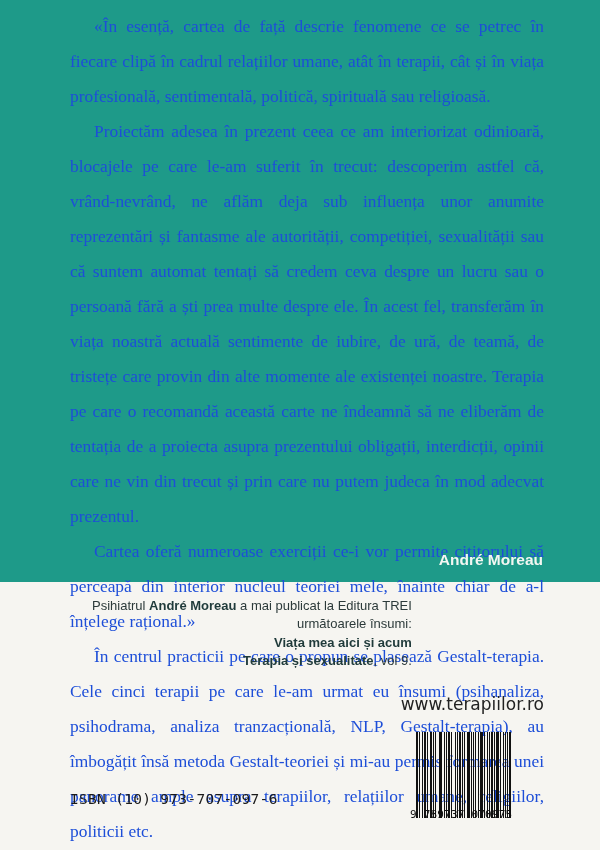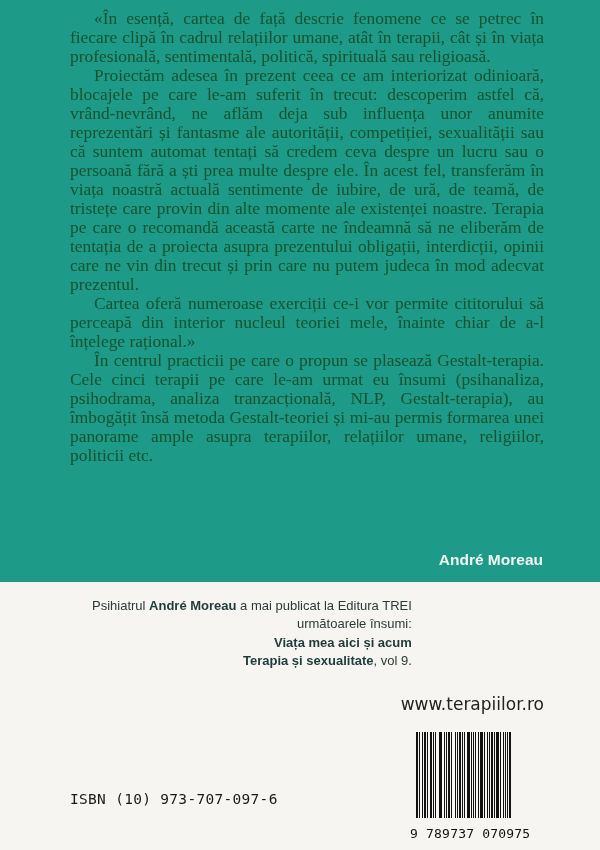--- a/index.html
+++ b/index.html
@@ -1,35 +1,35 @@
 <!DOCTYPE html>
 <html><head>
 <meta charset="utf-8">
 <style>
   html, body { margin:0; padding:0; }
   body { width:600px; height:850px; position:relative; overflow:hidden; background:#f6f5f1; }
   .band { position:absolute; left:0; top:0; width:600px; height:582px; background:#1e9a89; }
-  .quote { position:absolute; left:70px; top:9px; width:474px; color:#14532d;
-           font-family:"Liberation Serif","DejaVu Serif",serif; font-size:17.4px; line-height:19px;
+  .quote { position:absolute; left:70px; top:9px; width:474px; color:#1d4ed8;
+           font-family:"Liberation Serif","DejaVu Serif",serif; font-size:17.4px; line-height:35px;
            text-align:justify; }
   .quote p { margin:0; text-indent:24px; hyphens:manual; }
   .author { position:absolute; right:57px; top:551px; color:#f3f7f2;
             font-family:"Liberation Sans","DejaVu Sans",sans-serif; font-size:15.5px; font-weight:bold; }
   .info { position:absolute; left:92px; top:597px; color:#2c3a3a;
           font-family:"Liberation Sans","DejaVu Sans",sans-serif; font-size:13px; line-height:18.3px;text-align:right; }
   .info b { font-weight:bold; color:#1f3a3a; }
   .web { position:absolute; right:56px; top:694px; color:#222;
          font-family:"DejaVu Sans","Liberation Sans",sans-serif; font-size:17px; }
   .isbn { position:absolute; left:70px; top:791px; color:#1a1a1a;
           font-family:"DejaVu Sans Mono","Liberation Mono",monospace; font-size:14.5px; line-height:17.5px; letter-spacing:0.3px; }
   .barcode { position:absolute; left:410px; top:732px; width:104px; height:96px; }
   .bars { position:absolute; left:6px; top:0; width:96px; height:86px; display:flex; align-items:stretch; }
   .bars span { display:block; height:100%; }
-  .bc-digits { position:absolute; left:0; top:94px; width:104px; font-family:"DejaVu Sans Mono",monospace;
-               font-size:13px; color:#111; letter-spacing:0.2px; white-space:nowrap; background:transparent;text-align:center; }
+  .bc-digits { position:absolute; left:0; top:76px; width:104px; font-family:"DejaVu Sans Mono",monospace;
+               font-size:11px; color:#111; letter-spacing:0.2px; white-space:nowrap; background:transparent; }
 </style>
 </head>
 <body>
 
 <div class="band"></div>
 
 <div class="quote">
   <p>«În esență, cartea de față descrie fenomene ce se petrec în fiecare clipă în cadrul relațiilor umane, atât în terapii, cât și în viața profesională, sentimentală, politică, spirituală sau religioasă.</p>
   <p>Proiectăm adesea în prezent ceea ce am interiorizat odinioară, blocajele pe care le-am suferit în trecut: descoperim astfel că, vrând-nevrând, ne aflăm deja sub influența unor anumite reprezentări și fantasme ale autorității, competiției, sexualității sau că suntem automat tentați să credem ceva despre un lucru sau o persoană fără a ști prea multe despre ele. În acest fel, transferăm în viața noastră actuală sentimente de iubire, de ură, de teamă, de tristețe care provin din alte momente ale existenței noastre. Terapia pe care o recomandă această carte ne îndeamnă să ne eliberăm de tentația de a proiecta asupra prezentului obligații, interdicții, opinii care ne vin din trecut și prin care nu putem judeca în mod adecvat prezentul.</p>
   <p>Cartea oferă numeroase exerciții ce-i vor permite cititorului să perceapă din interior nucleul teoriei mele, înainte chiar de a-l înțelege rațional.»</p>

